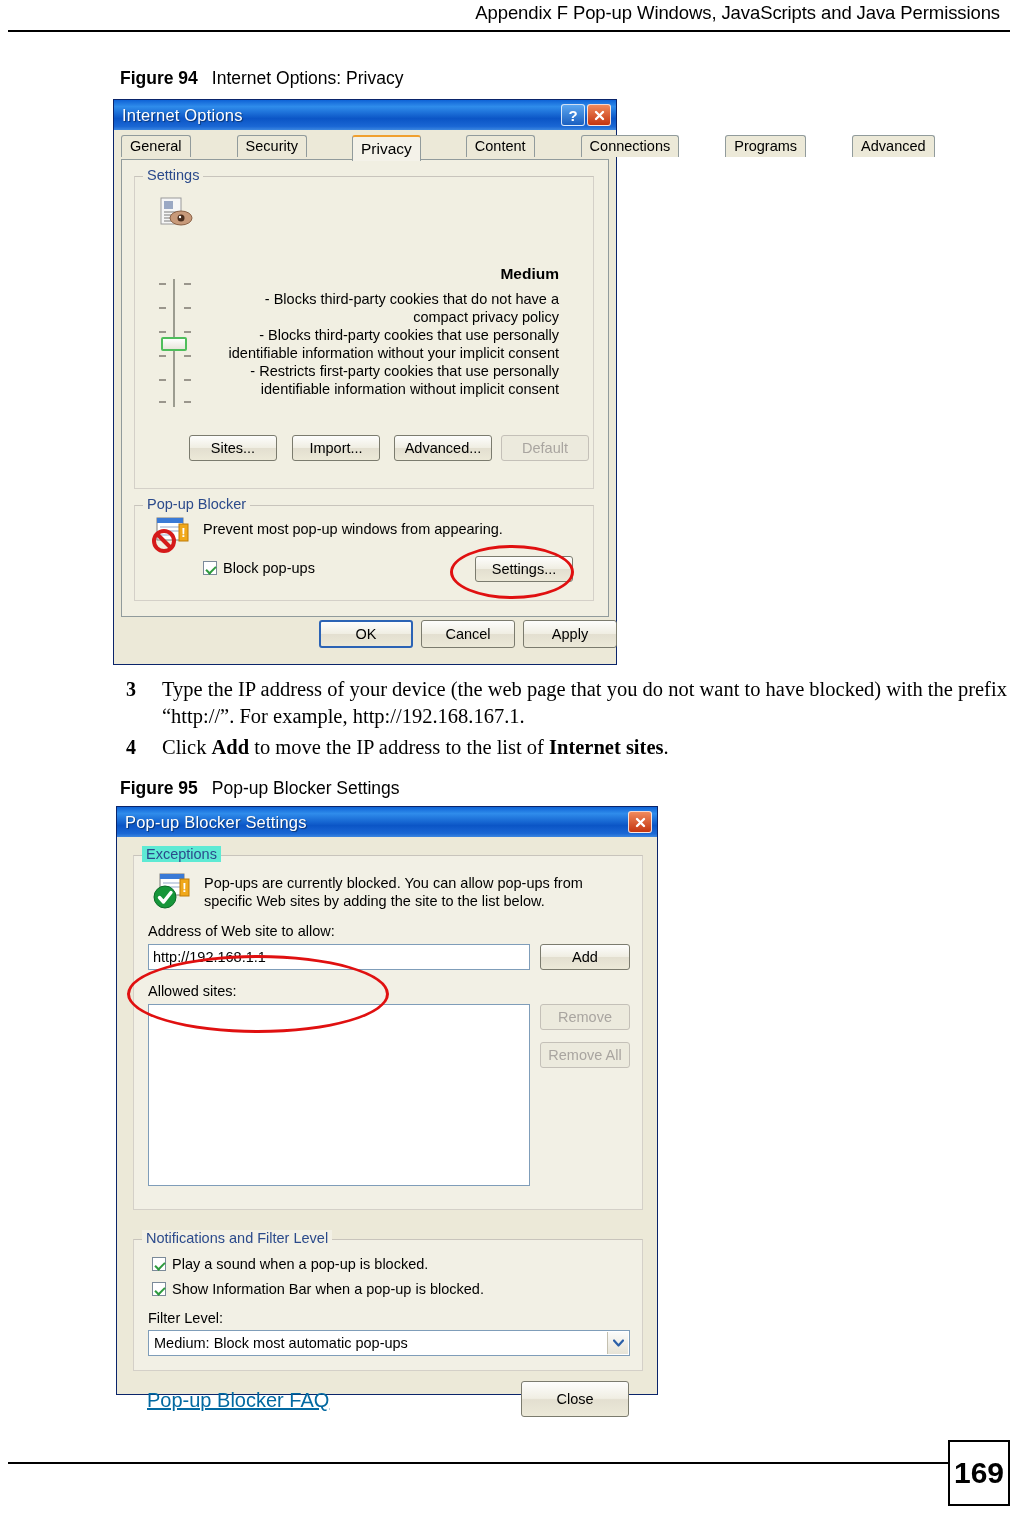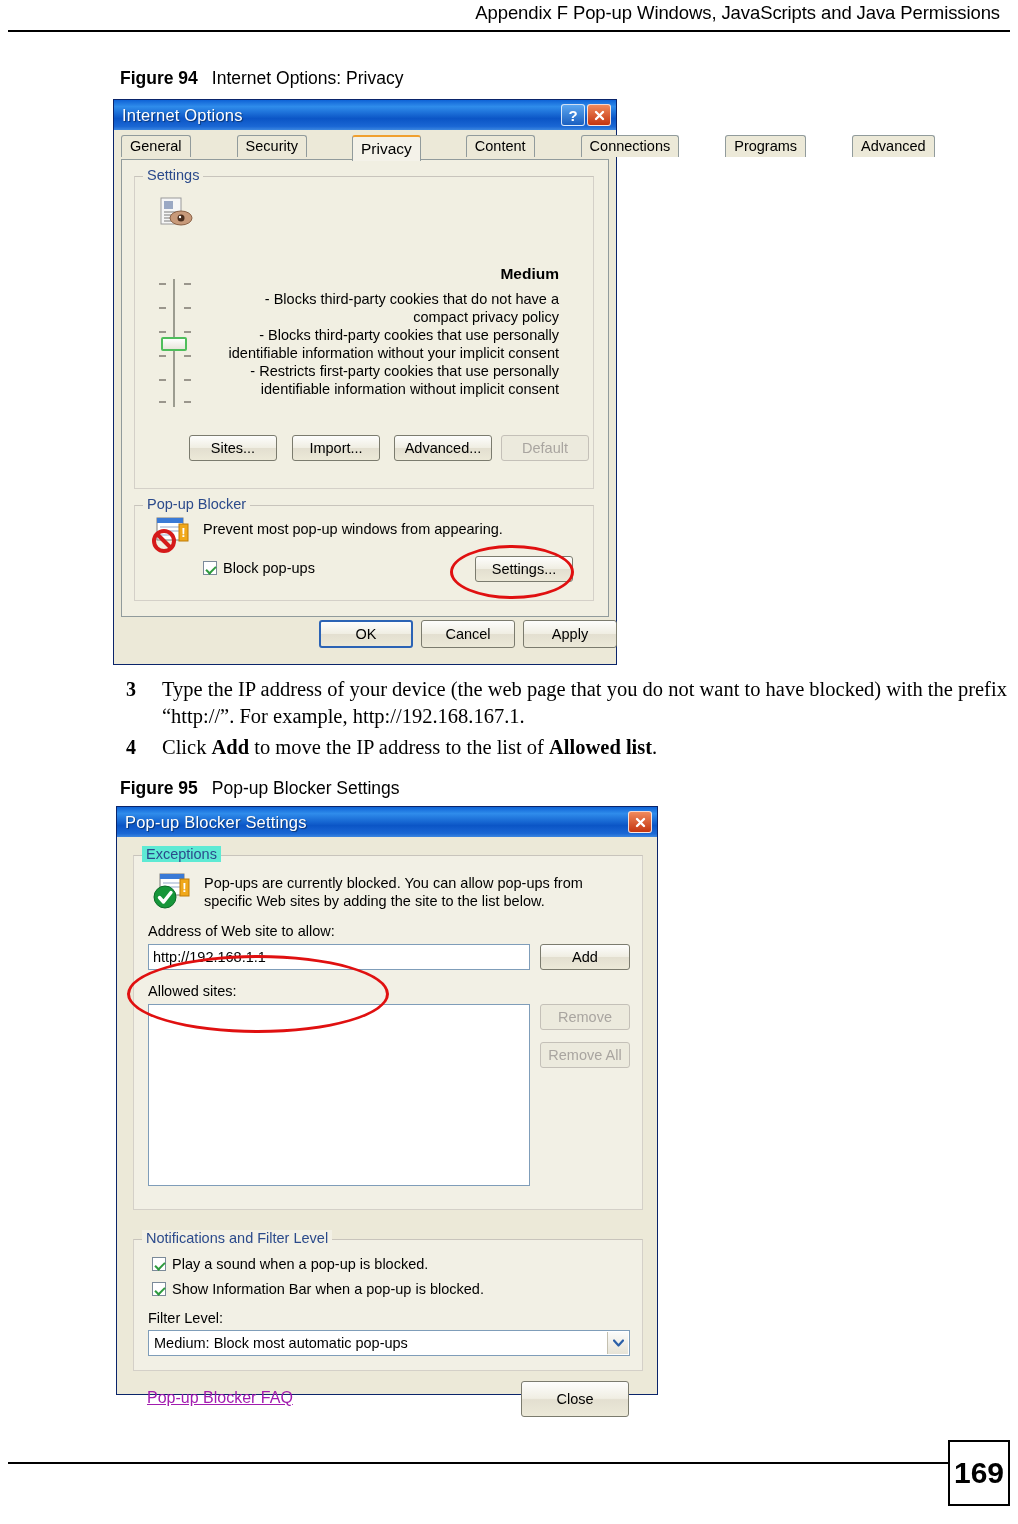--- a/index.html
+++ b/index.html
@@ -374,23 +374,23 @@
     top: 1px;
     bottom: 1px;
     width: 20px;
     background: linear-gradient(180deg,#fbfbfa,#e6e3d6);
     border-left: 1px solid #c4c0b0;
     display: flex;
     align-items: center;
     justify-content: center;
   }
   .link {
-    color: #a21caf;
+    color: #0369a1;
     text-decoration: underline;
-    font-size: 16px;
+    font-size: 20px;
     cursor: pointer;
   }
 </style>
 </head>
 <body>
 
 <div class="page-header">
   <div class="hdr-text">Appendix F Pop-up Windows, JavaScripts and Java Permissions</div>
   <div class="hdr-rule"></div>
 </div>
@@ -512,21 +512,21 @@
   <div class="winbtn" style="position:absolute; left:308px; top:521px; width:94px; height:28px;">Cancel</div>
   <div class="winbtn" style="position:absolute; left:410px; top:521px; width:94px; height:28px;">Apply</div>
 </div>
 
 <div class="steps">
   <div class="step">
     <span class="num">3</span>
     <span>Type the IP address of your device (the web page that you do not want to have blocked) with the prefix “http://”. For example, http://192.168.167.1.</span>
   </div>
   <div class="step">
-    <span class="num">4</span><span>Click </span><b>Add</b><span> to move the IP address to the list of </span><b>Allowed list</b><span>.</span>
+    <span class="num">4</span><span>Click </span><b>Add</b><span> to move the IP address to the list of </span><b>Internet sites</b><span>.</span>
   </div>
 </div>
 
 <div class="fig-caption" style="left:120px; top:778px;">
   <span class="fig-label">Figure 95</span><span class="fig-title">Pop-up Blocker Settings</span>
 </div>
 
 <div class="dlg" style="left:116px; top:806px; width:542px; height:589px;">
   <div class="dlg-frame"></div>
 

